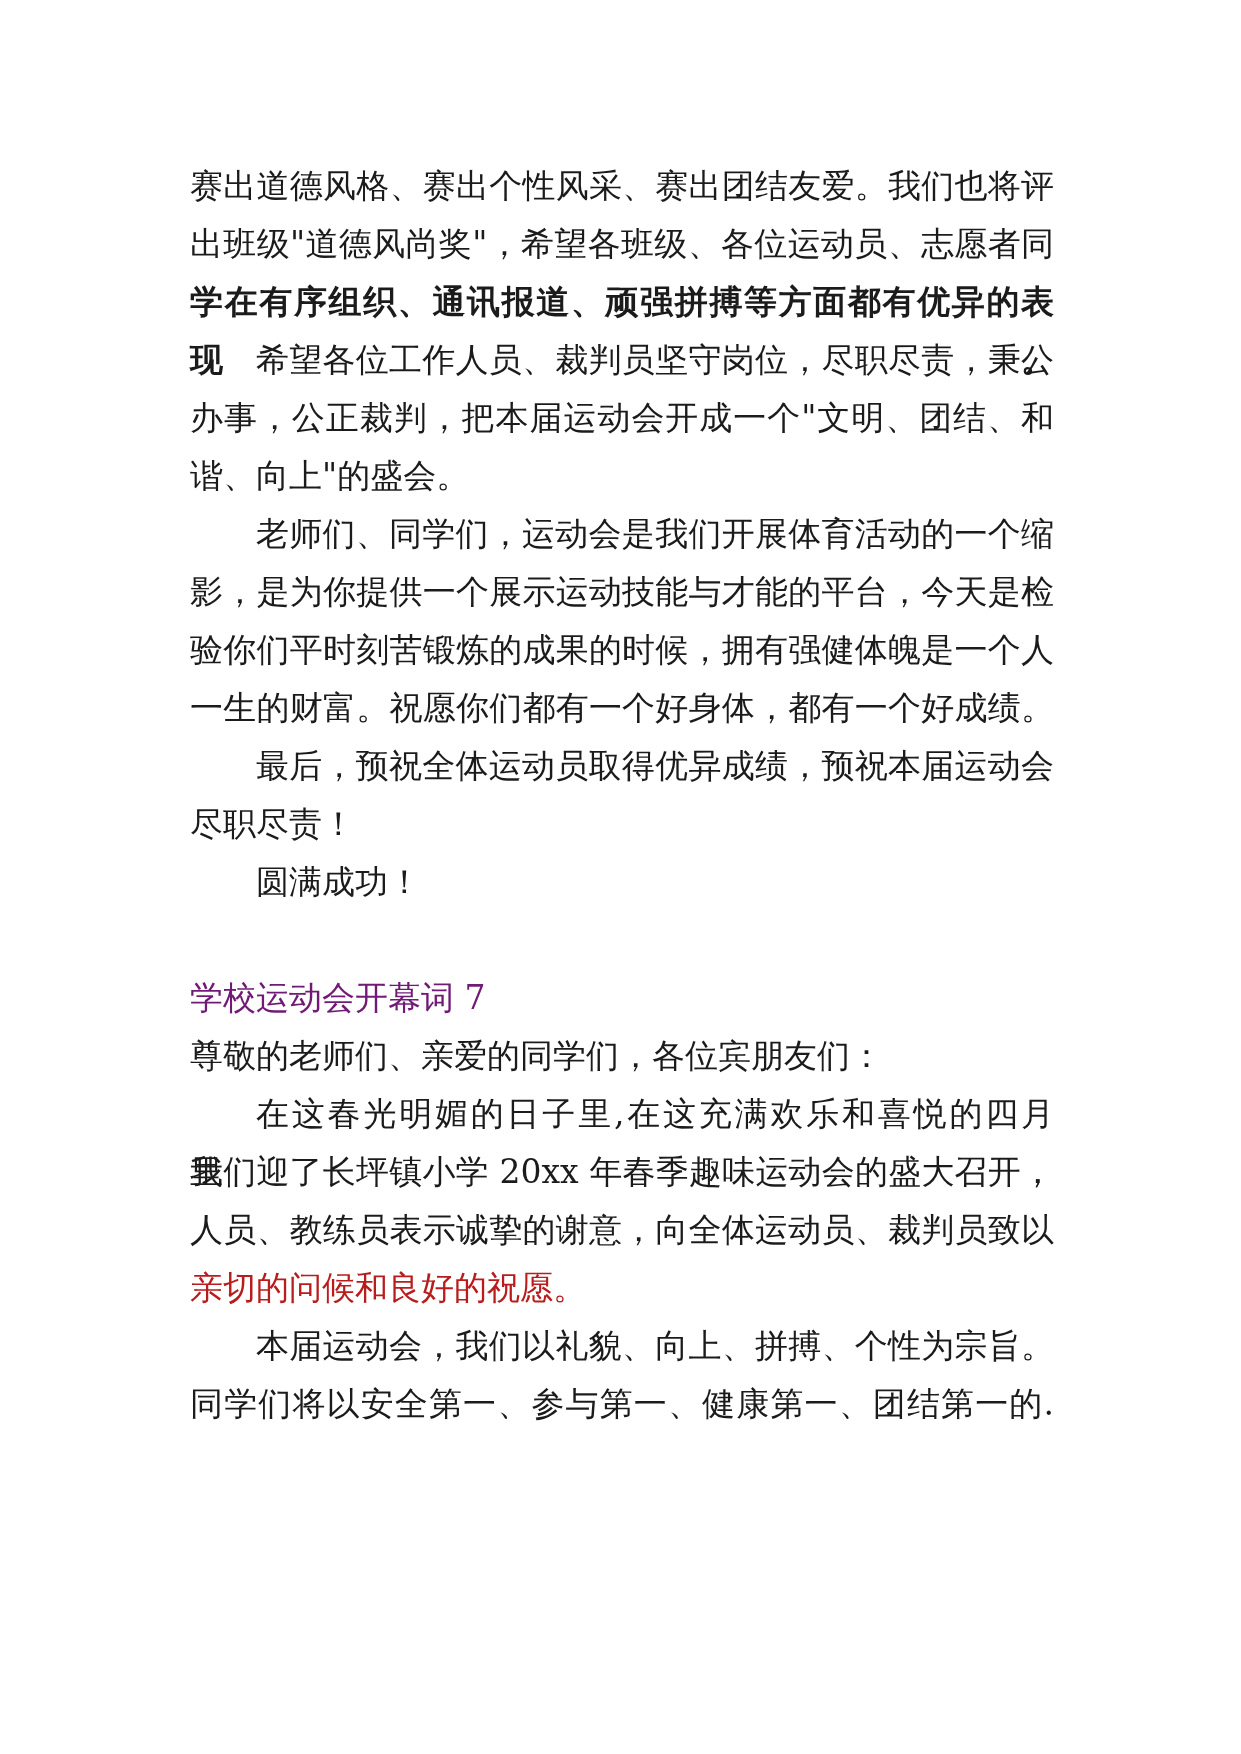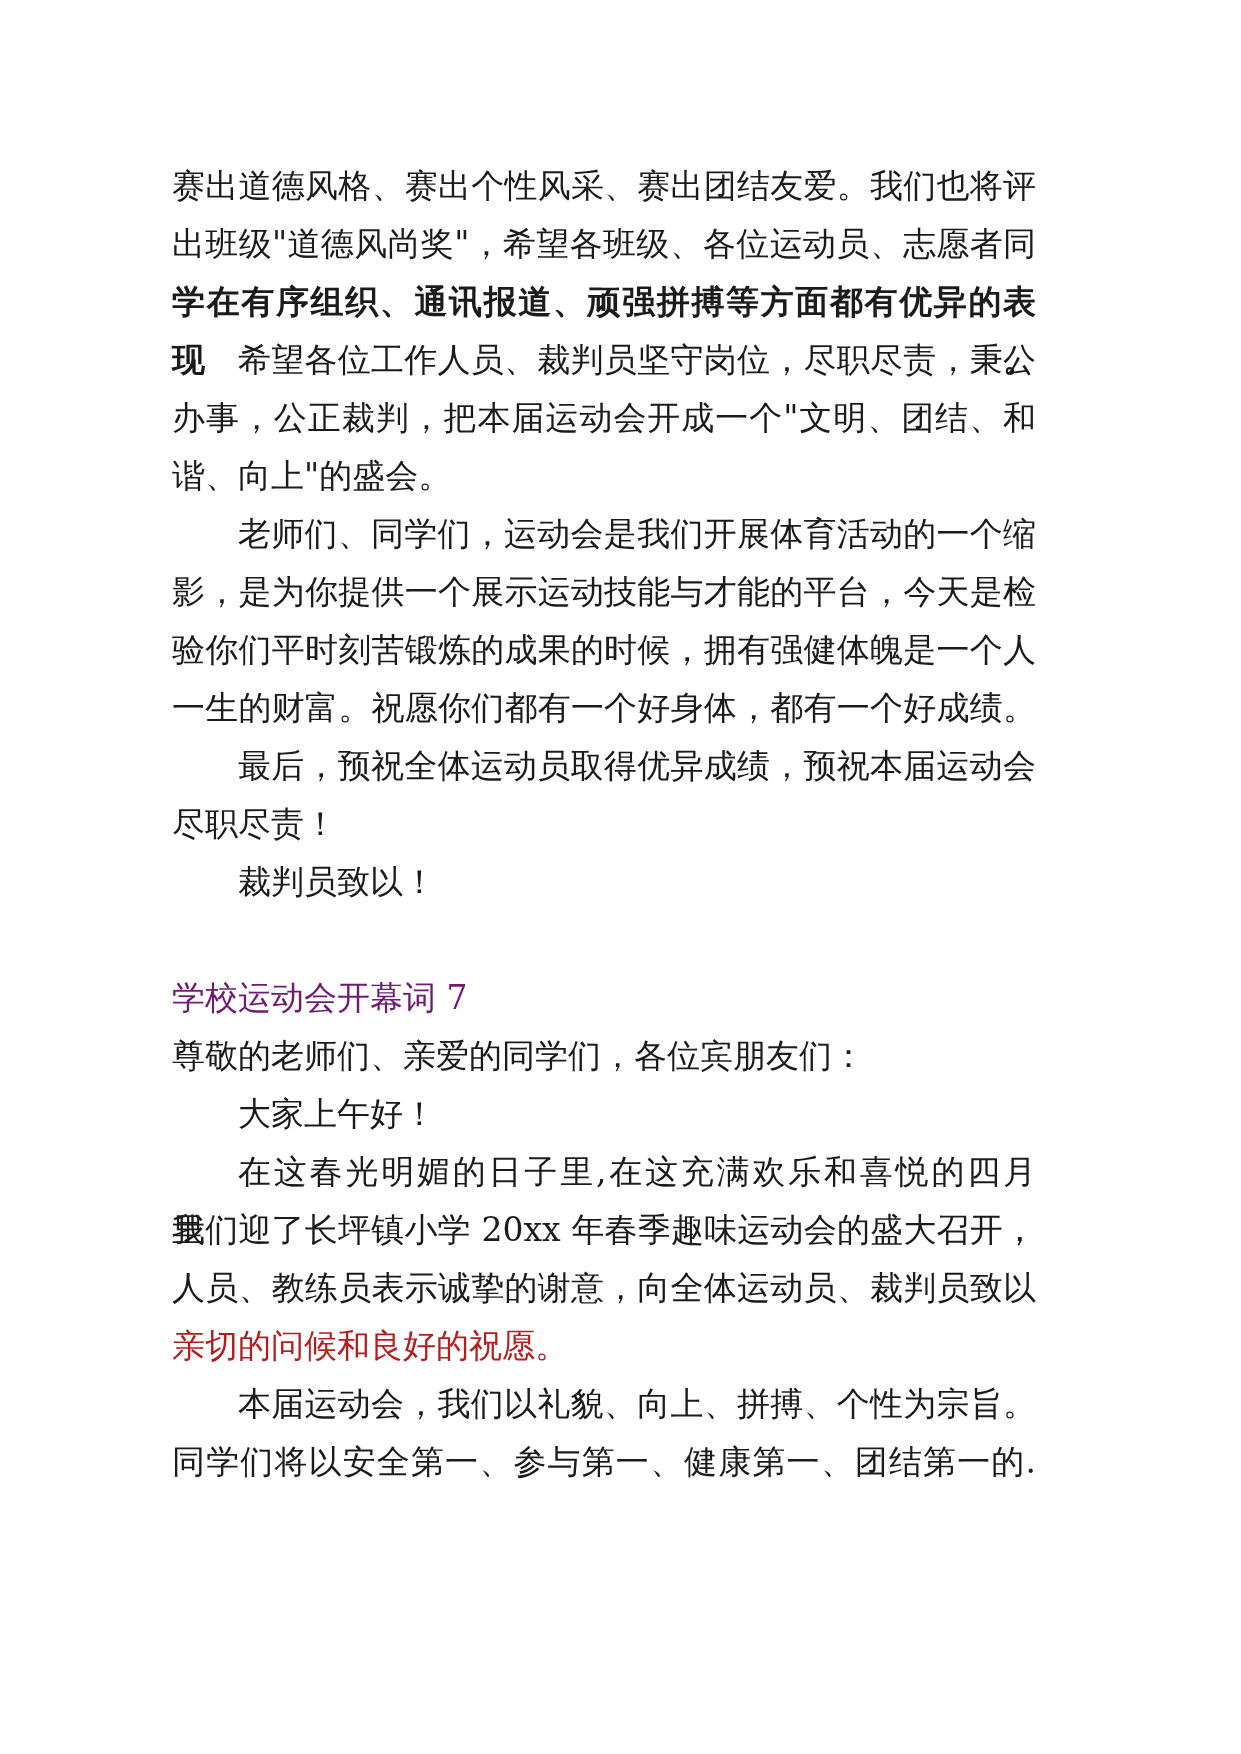--- a/index.html
+++ b/index.html
@@ -14,21 +14,21 @@
     overflow: hidden;
     font-family: "DejaVu Serif", "Liberation Serif", serif;
   }
   .page {
     position: absolute;
     inset: 0;
     background: #ffffff;
   }
   .doc {
     position: absolute;
-    left: 172px;
+    left: 190px;
     top: 157px;
     width: 864px;
   }
   .tline {
     height: 58px;
     line-height: 58px;
     font-size: 33px;
     color: #1b1b1b;
     text-align: justify;
     text-align-last: left;
@@ -55,25 +55,24 @@
       <div class="tline just" style="color: rgb(27, 27, 27); font-weight: bold;">学在有序组织、通讯报道、顽强拼搏等方面都有优异的表现。</div>
       <div class="tline indent just" style="color: rgb(27, 27, 27);">希望各位工作人员、裁判员坚守岗位，尽职尽责，秉公</div>
       <div class="tline just" style="color: rgb(27, 27, 27);">办事，公正裁判，把本届运动会开成一个"文明、团结、和</div>
       <div class="tline" style="color: rgb(27, 27, 27);">谐、向上"的盛会。</div>
       <div class="tline indent just" style="color: rgb(27, 27, 27);">老师们、同学们，运动会是我们开展体育活动的一个缩</div>
       <div class="tline just" style="color: rgb(27, 27, 27);">影，是为你提供一个展示运动技能与才能的平台，今天是检</div>
       <div class="tline just" style="color: rgb(27, 27, 27);">验你们平时刻苦锻炼的成果的时候，拥有强健体魄是一个人</div>
       <div class="tline just" style="color: rgb(27, 27, 27);">一生的财富。祝愿你们都有一个好身体，都有一个好成绩。</div>
       <div class="tline indent just" style="color: rgb(27, 27, 27);">最后，预祝全体运动员取得优异成绩，预祝本届运动会</div>
       <div class="tline" style="color: rgb(27, 27, 27);">尽职尽责！</div>
-      <div class="tline indent" style="color: rgb(27, 27, 27);">裁判员致以！</div>
+      <div class="tline indent" style="color: rgb(27, 27, 27);">圆满成功！</div>
       <div class="tline blank" style="color: rgb(27, 27, 27);"></div>
       <div class="tline" style="color: #701a75;">学校运动会开幕词 7</div>
       <div class="tline" style="color: rgb(27, 27, 27);">尊敬的老师们、亲爱的同学们，各位宾朋友们：</div>
-      <div class="tline indent" style="color: rgb(27, 27, 27);">大家上午好！</div>
       <div class="tline indent just" style="color: rgb(27, 27, 27);">在这春光明媚的日子里,在这充满欢乐和喜悦的四月里，</div>
       <div class="tline just" style="color: rgb(27, 27, 27);">我们迎了长坪镇小学 20xx 年春季趣味运动会的盛大召开，</div>
       <div class="tline just" style="color: rgb(27, 27, 27);">人员、教练员表示诚挚的谢意，向全体运动员、裁判员致以</div>
       <div class="tline" style="color: #b91c1c;">亲切的问候和良好的祝愿。</div>
       <div class="tline indent just" style="color: rgb(27, 27, 27);">本届运动会，我们以礼貌、向上、拼搏、个性为宗旨。</div>
       <div class="tline just" style="color: rgb(27, 27, 27);">同学们将以安全第一、参与第一、健康第一、团结第一的.</div>
     </div>
 </div>
 
 </body></html>

